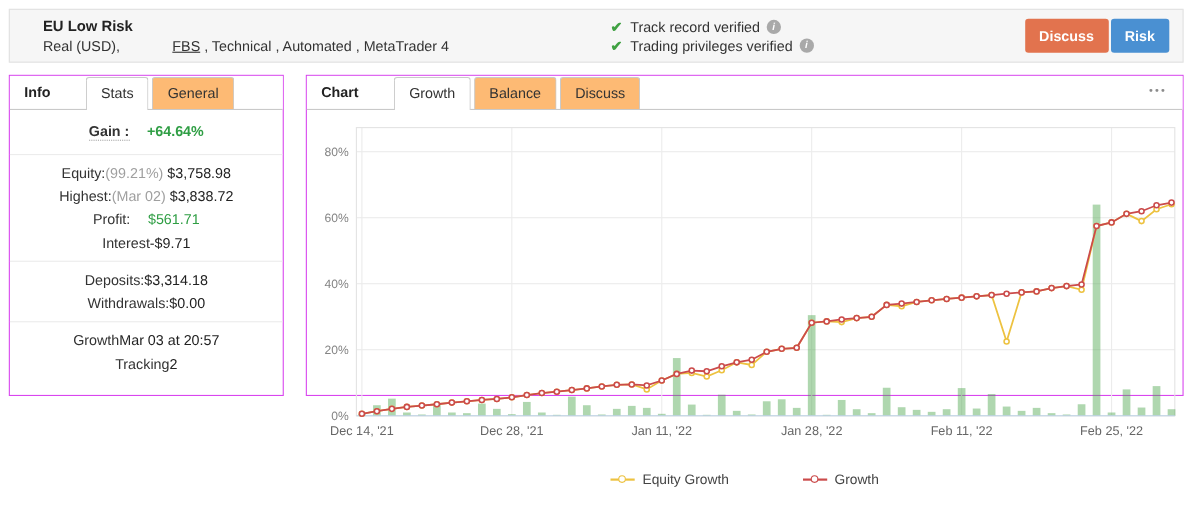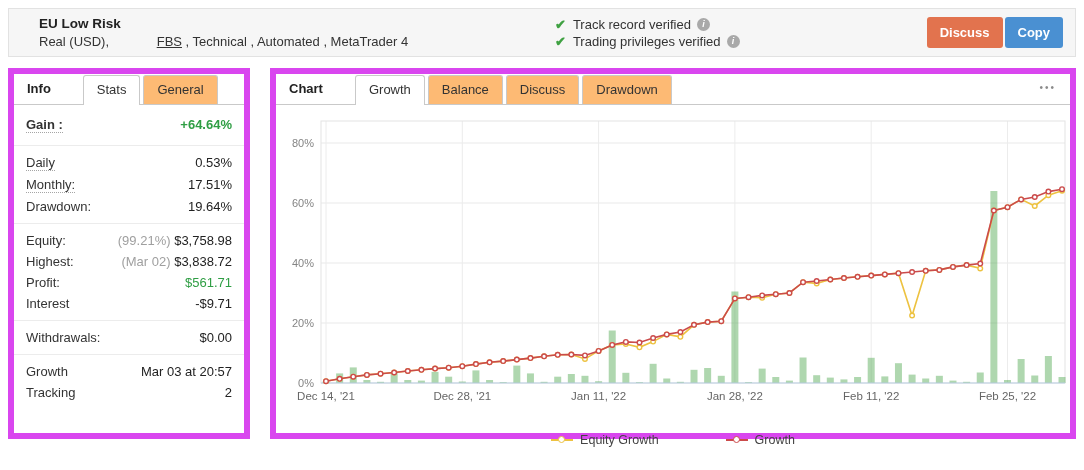--- a/index.html
+++ b/index.html
@@ -32,21 +32,21 @@
   .hbuttons { display:flex; gap:2px; }
   .btn {
     border:none; border-radius:3px; color:#fff; font-size:13px; font-weight:bold;
     padding:8px 13px; cursor:pointer; font-family:"Liberation Sans", sans-serif;
   }
   .btn.discuss { background:#e2734e; }
   .btn.copy { background:#4a90d2; }
 
   
   .main { display:flex; gap:20px; margin-top:11px; }
-  .panel { background:#fff; border:6px solid #d946ef; height:371px; }
+  .panel { background:#fff; border:1px solid #d946ef; height:292px; }
   .sidebar { width:250px; }
   .chartpanel { flex:1; position:relative; }
 
   
   .tabbar {
     display:flex; align-items:flex-end; border-bottom:1px solid #c9c9c9;
     height:31px; background:#fff;
   }
   .tablabel { font-weight:bold; font-size:13px; color:#222; padding:7px 13px 8px; cursor:pointer; }
   .tab {
@@ -59,21 +59,21 @@
   .dots {
     margin-left:auto; margin-right:14px; align-self:flex-start;
     color:#8b8b8b; font-size:10px; letter-spacing:2px; padding-top:8px; cursor:pointer;
   }
 
   
   .group { padding:6px 0; }
   .group + .group { border-top:1px solid #ececec; }
   .group.first .srow { padding-top:6px; padding-bottom:6px; }
   .srow {
-    display:flex; justify-content:space-between; align-items:baseline;
+    display:flex; justify-content:center; align-items:baseline;
     padding:3px 12px; font-size:13px;
   }
   .srow.bold .lbl, .srow.bold .val { font-weight:bold; }
   .lbl { color:#333; }
   .lbl.dotted { border-bottom:1px dotted #a5a5a5; }
   .val { color:#222; }
   .val.green { color:#2f9e44;margin-left:16px; }
   .pfx { color:#9f9f9f; }
 
   
@@ -107,72 +107,62 @@
         <span class="info-badge">i</span>
       </div>
       <div class="vrow">
         <span class="check">✔</span>
         <span>Trading privileges verified</span>
         <span class="info-badge">i</span>
       </div>
     </div>
     <div class="hbuttons">
       <button class="btn discuss">Discuss</button>
-      <button class="btn copy">Copy</button>
+      <button class="btn copy">Risk</button>
     </div>
   </div>
 
   <div class="main">
 
     <div class="panel sidebar">
       <div class="tabbar">
         <span class="tablabel">Info</span>
         <span class="tab active">Stats</span>
         <span class="tab">General</span>
       </div>
       <div id="stat-groups">
           <div class="group first">
             <div class="srow bold">
               <span class="lbl dotted">Gain :</span>
               <span class="val green">+64.64%</span>
             </div>
           </div>
           <div class="group">
             <div class="srow">
-              <span class="lbl dotted">Daily</span>
-              <span class="val">0.53%</span>
-            </div>
-            <div class="srow">
-              <span class="lbl dotted">Monthly:</span>
-              <span class="val">17.51%</span>
-            </div>
-            <div class="srow">
-              <span class="lbl">Drawdown:</span>
-              <span class="val">19.64%</span>
+              <span class="lbl">Equity:</span>
+              <span class="val"><span class="pfx">(99.21%) </span>$3,758.98</span>
+            </div>
+            <div class="srow">
+              <span class="lbl">Highest:</span>
+              <span class="val"><span class="pfx">(Mar 02) </span>$3,838.72</span>
+            </div>
+            <div class="srow">
+              <span class="lbl">Profit:</span>
+              <span class="val green">$561.71</span>
+            </div>
+            <div class="srow">
+              <span class="lbl">Interest</span>
+              <span class="val">-$9.71</span>
             </div>
           </div>
           <div class="group">
             <div class="srow">
-              <span class="lbl">Equity:</span>
-              <span class="val"><span class="pfx">(99.21%) </span>$3,758.98</span>
-            </div>
-            <div class="srow">
-              <span class="lbl">Highest:</span>
-              <span class="val"><span class="pfx">(Mar 02) </span>$3,838.72</span>
-            </div>
-            <div class="srow">
-              <span class="lbl">Profit:</span>
-              <span class="val green">$561.71</span>
-            </div>
-            <div class="srow">
-              <span class="lbl">Interest</span>
-              <span class="val">-$9.71</span>
-            </div>
-          </div>
-          <div class="group">
+              <span class="lbl">Deposits:</span>
+              <span class="val">$3,314.18</span>
+            </div>
             <div class="srow">
               <span class="lbl">Withdrawals:</span>
               <span class="val">$0.00</span>
             </div>
           </div>
           <div class="group">
             <div class="srow">
               <span class="lbl">Growth</span>
               <span class="val">Mar 03 at 20:57</span>
             </div>
@@ -183,21 +173,20 @@
           </div>
         </div>
     </div>
 
     <div class="panel chartpanel">
       <div class="tabbar">
         <span class="tablabel">Chart</span>
         <span class="tab active">Growth</span>
         <span class="tab">Balance</span>
         <span class="tab">Discuss</span>
-        <span class="tab">Drawdown</span>
         <span class="dots">•••</span>
       </div>
       <svg id="chart-svg" width="794" height="316" viewBox="0 0 794 316">
           <line x1="45" y1="278" x2="789" y2="278" stroke="#e9e9e9" stroke-width="1"></line>
           <text x="38" y="282" text-anchor="end" class="ylab">0%</text>
           <line x1="45" y1="218" x2="789" y2="218" stroke="#e9e9e9" stroke-width="1"></line>
           <text x="38" y="222" text-anchor="end" class="ylab">20%</text>
           <line x1="45" y1="158" x2="789" y2="158" stroke="#e9e9e9" stroke-width="1"></line>
           <text x="38" y="162" text-anchor="end" class="ylab">40%</text>
           <line x1="45" y1="98" x2="789" y2="98" stroke="#e9e9e9" stroke-width="1"></line>

